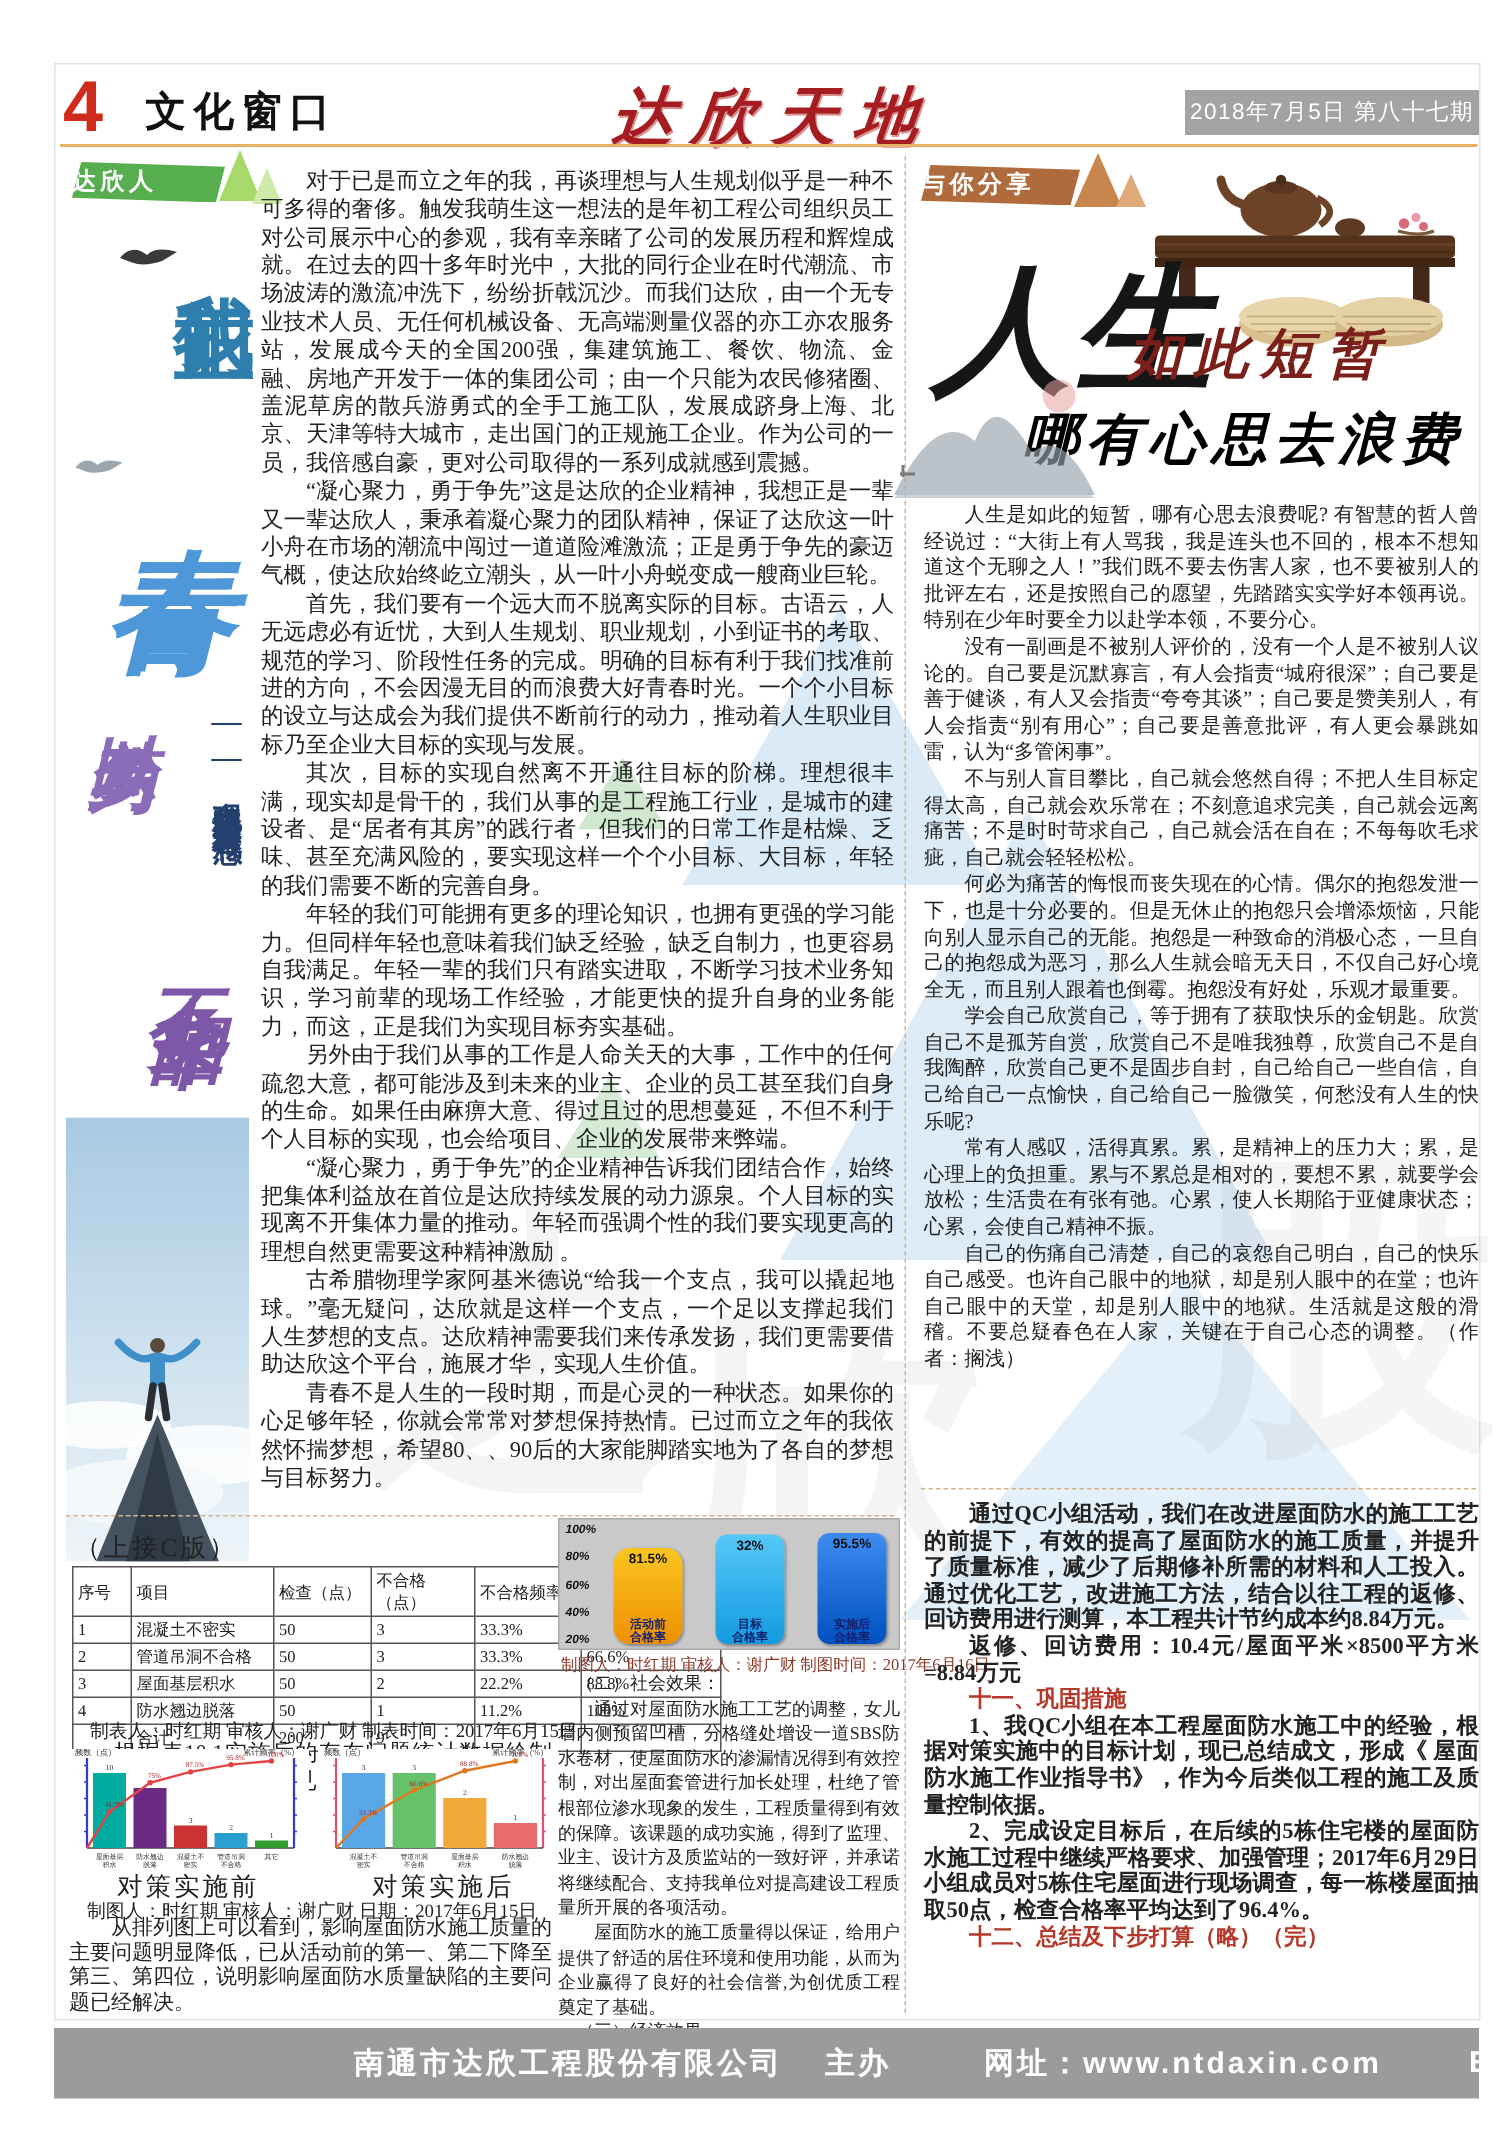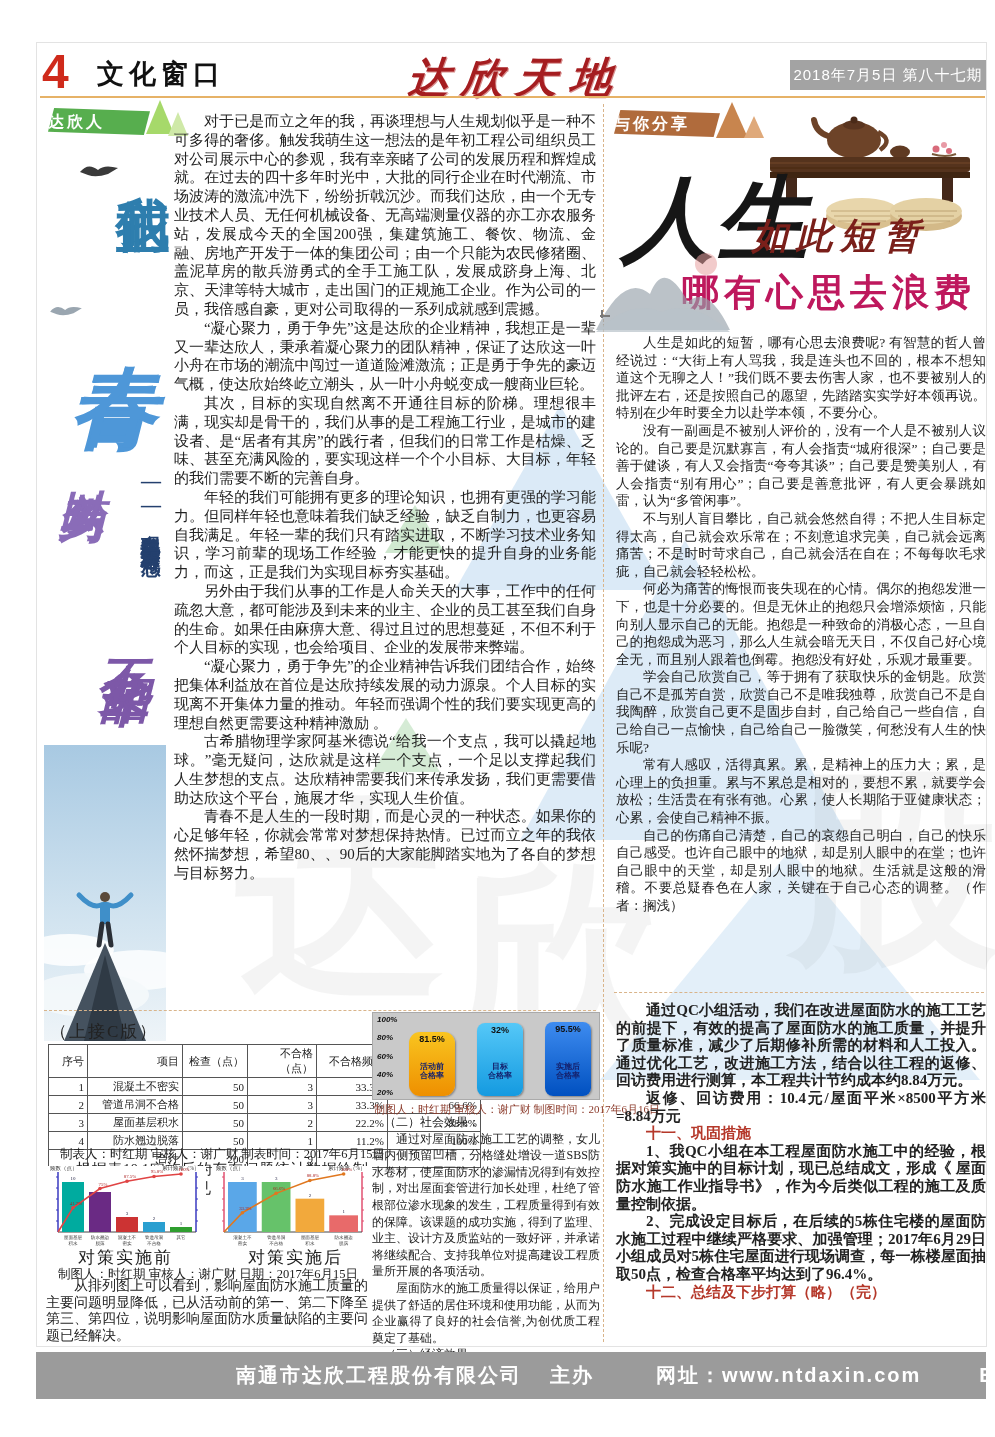--- a/index.html
+++ b/index.html
@@ -36,40 +36,40 @@
   
   .colmid{left:174px;top:112px;width:422px;font-size:15px;line-height:18.8px;text-align:justify;z-index:2;}
   .colmid p,.colright p{margin:0;text-indent:2em;}
   .colright{left:616px;top:334px;width:370px;font-size:13.5px;line-height:17.6px;text-align:justify;z-index:2;}
   .vdash{left:603px;top:104px;height:1238px;border-left:1px dashed #d9b48a;}
   .hdash1{left:44px;top:1010px;width:552px;border-top:1px dashed #d9b48a;}
   .hdash2{left:614px;top:992px;width:370px;border-top:1px dashed #d9b48a;}
   
   .t-rensheng{left:622px;top:158px;font-size:92px;font-weight:bold;font-style:italic;color:#161616;letter-spacing:2px;font-family:"Liberation Serif",serif;}
   .t-ruci{left:752px;top:212px;font-size:36px;font-weight:bold;font-style:italic;color:#7a1f1a;letter-spacing:8px;}
-  .t-naiyou{left:682px;top:268px;font-size:37px;font-weight:bold;color:#be185d;letter-spacing:5px;}
+  .t-naiyou{left:682px;top:268px;font-size:37px;font-weight:bold;color:#000000;letter-spacing:5px;font-style:italic;}
   
   .cont-note{left:50px;top:1020px;font-size:17px;letter-spacing:2px;}
-  table.qc{left:48px;top:1044px;border-collapse:collapse;font-size:11px;text-align:right;position:absolute;background:#fff;}
+  table.qc{left:48px;top:1044px;border-collapse:collapse;font-size:11px;text-align:left;position:absolute;background:#fff;}
   table.qc th,table.qc td{border:1px solid #555;padding:1px 3px;font-weight:normal;height:13px;}
   .tbl-cap{left:60px;top:1146px;font-size:12.5px;color:#222;}
   .bl-para{left:46px;top:1160px;width:322px;font-size:15px;line-height:19px;text-align:justify;}
   .bl-para2{left:46px;top:1278px;width:322px;font-size:14px;line-height:16.5px;text-align:justify;}
   .pareto-box{top:1166px;width:160px;height:96px;background:#fff;}
   .pareto-title{top:1246px;font-size:17px;letter-spacing:2px;}
   .pareto-cap{left:58px;top:1266px;font-size:12.5px;color:#222;}
   
   .rate-panel{left:372px;top:1012px;width:226px;height:86px;background:#c9c9c9;border:1px solid #aaa;display:flex;z-index:2;}
   .rate-ticks{width:34px;display:flex;flex-direction:column;justify-content:space-between;
               font:italic bold 8px "Liberation Sans",sans-serif;color:#111;text-align:left;padding:2px 0 2px 4px;box-sizing:border-box;}
   .rate-bars{flex:1;display:flex;align-items:flex-end;gap:22px;padding:0 8px 3px 2px;}
   .rate-bar{width:46px;border-radius:8px;display:flex;flex-direction:column;justify-content:space-between;
             align-items:center;box-shadow:1px 1px 2px rgba(0,0,0,.35);}
   .rate-val{font:bold 9px "Liberation Sans",sans-serif;color:#111;padding-top:2px;}
-  .rate-cat{font:bold 8px "Liberation Sans",sans-serif;color:#15226e;white-space:pre-line;text-align:center;padding-bottom:16px;line-height:9px;}
+  .rate-cat{font:bold 8px "Liberation Sans",sans-serif;color:#15226e;white-space:pre-line;text-align:center;padding-bottom:0;line-height:9px;}
   .rate-cap{left:374px;top:1102px;font-size:11px;color:#8b3a2a;z-index:2;}
   .colmidbottom{left:372px;top:1114px;width:228px;font-size:12px;line-height:16.6px;text-align:justify;z-index:2;}
   .colmidbottom p{margin:0;text-indent:2em;}
   .colmidbottom .hd{text-indent:1em;}
   
   .colrightbottom{left:616px;top:1002px;width:370px;font-size:15px;line-height:17.6px;text-align:justify;z-index:2;}
   .colrightbottom p{margin:0;text-indent:2em;font-weight:bold;}
   .hd-red{color:#b5382a;font-weight:bold;}
   .hd-center{text-indent:3.5em;}
   
@@ -136,20 +136,21 @@
     <path d="M40,296 L61,210 L82,296 Z" fill="#2f3a45"></path>
     <circle cx="61" cy="152" r="5" fill="#5a4a3a"></circle>
     <rect x="56" y="157" width="10" height="22" rx="3" fill="#3f8fc9"></rect>
     <path d="M35,150 Q48,164 57,160 M87,150 Q74,164 65,160" stroke="#3f8fc9" stroke-width="5" fill="none" stroke-linecap="round"></path>
     <path d="M58,179 L55,200 M64,179 L67,200" stroke="#2a2f36" stroke-width="5" stroke-linecap="round"></path>
   </svg>
 
   <div class="abs colmid">
       <p>对于已是而立之年的我，再谈理想与人生规划似乎是一种不可多得的奢侈。触发我萌生这一想法的是年初工程公司组织员工对公司展示中心的参观，我有幸亲睹了公司的发展历程和辉煌成就。在过去的四十多年时光中，大批的同行企业在时代潮流、市场波涛的激流冲洗下，纷纷折戟沉沙。而我们达欣，由一个无专业技术人员、无任何机械设备、无高端测量仪器的亦工亦农服务站，发展成今天的全国200强，集建筑施工、餐饮、物流、金融、房地产开发于一体的集团公司；由一个只能为农民修猪圈、盖泥草房的散兵游勇式的全手工施工队，发展成跻身上海、北京、天津等特大城市，走出国门的正规施工企业。作为公司的一员，我倍感自豪，更对公司取得的一系列成就感到震撼。</p>
       <p>“凝心聚力，勇于争先”这是达欣的企业精神，我想正是一辈又一辈达欣人，秉承着凝心聚力的团队精神，保证了达欣这一叶小舟在市场的潮流中闯过一道道险滩激流；正是勇于争先的豪迈气概，使达欣始终屹立潮头，从一叶小舟蜕变成一艘商业巨轮。</p>
+      <p>首先，我们要有一个远大而不脱离实际的目标。古语云，人无远虑必有近忧，大到人生规划、职业规划，小到证书的考取、规范的学习、阶段性任务的完成。明确的目标有利于我们找准前进的方向，不会因漫无目的而浪费大好青春时光。一个个小目标的设立与达成会为我们提供不断前行的动力，推动着人生职业目标乃至企业大目标的实现与发展。</p>
       <p>其次，目标的实现自然离不开通往目标的阶梯。理想很丰满，现实却是骨干的，我们从事的是工程施工行业，是城市的建设者、是“居者有其房”的践行者，但我们的日常工作是枯燥、乏味、甚至充满风险的，要实现这样一个个小目标、大目标，年轻的我们需要不断的完善自身。</p>
       <p>年轻的我们可能拥有更多的理论知识，也拥有更强的学习能力。但同样年轻也意味着我们缺乏经验，缺乏自制力，也更容易自我满足。年轻一辈的我们只有踏实进取，不断学习技术业务知识，学习前辈的现场工作经验，才能更快的提升自身的业务能力，而这，正是我们为实现目标夯实基础。</p>
       <p>另外由于我们从事的工作是人命关天的大事，工作中的任何疏忽大意，都可能涉及到未来的业主、企业的员工甚至我们自身的生命。如果任由麻痹大意、得过且过的思想蔓延，不但不利于个人目标的实现，也会给项目、企业的发展带来弊端。</p>
       <p>“凝心聚力，勇于争先”的企业精神告诉我们团结合作，始终把集体利益放在首位是达欣持续发展的动力源泉。个人目标的实现离不开集体力量的推动。年轻而强调个性的我们要实现更高的理想自然更需要这种精神激励 。</p>
       <p>古希腊物理学家阿基米德说“给我一个支点，我可以撬起地球。”毫无疑问，达欣就是这样一个支点，一个足以支撑起我们人生梦想的支点。达欣精神需要我们来传承发扬，我们更需要借助达欣这个平台，施展才华，实现人生价值。</p>
       <p>青春不是人生的一段时期，而是心灵的一种状态。如果你的心足够年轻，你就会常常对梦想保持热情。已过而立之年的我依然怀揣梦想，希望80、、90后的大家能脚踏实地为了各自的梦想与目标努力。</p>
     </div>
   <div class="abs vdash"></div>
   <div class="abs hdash1"></div>
   <div class="abs hdash2"></div>

